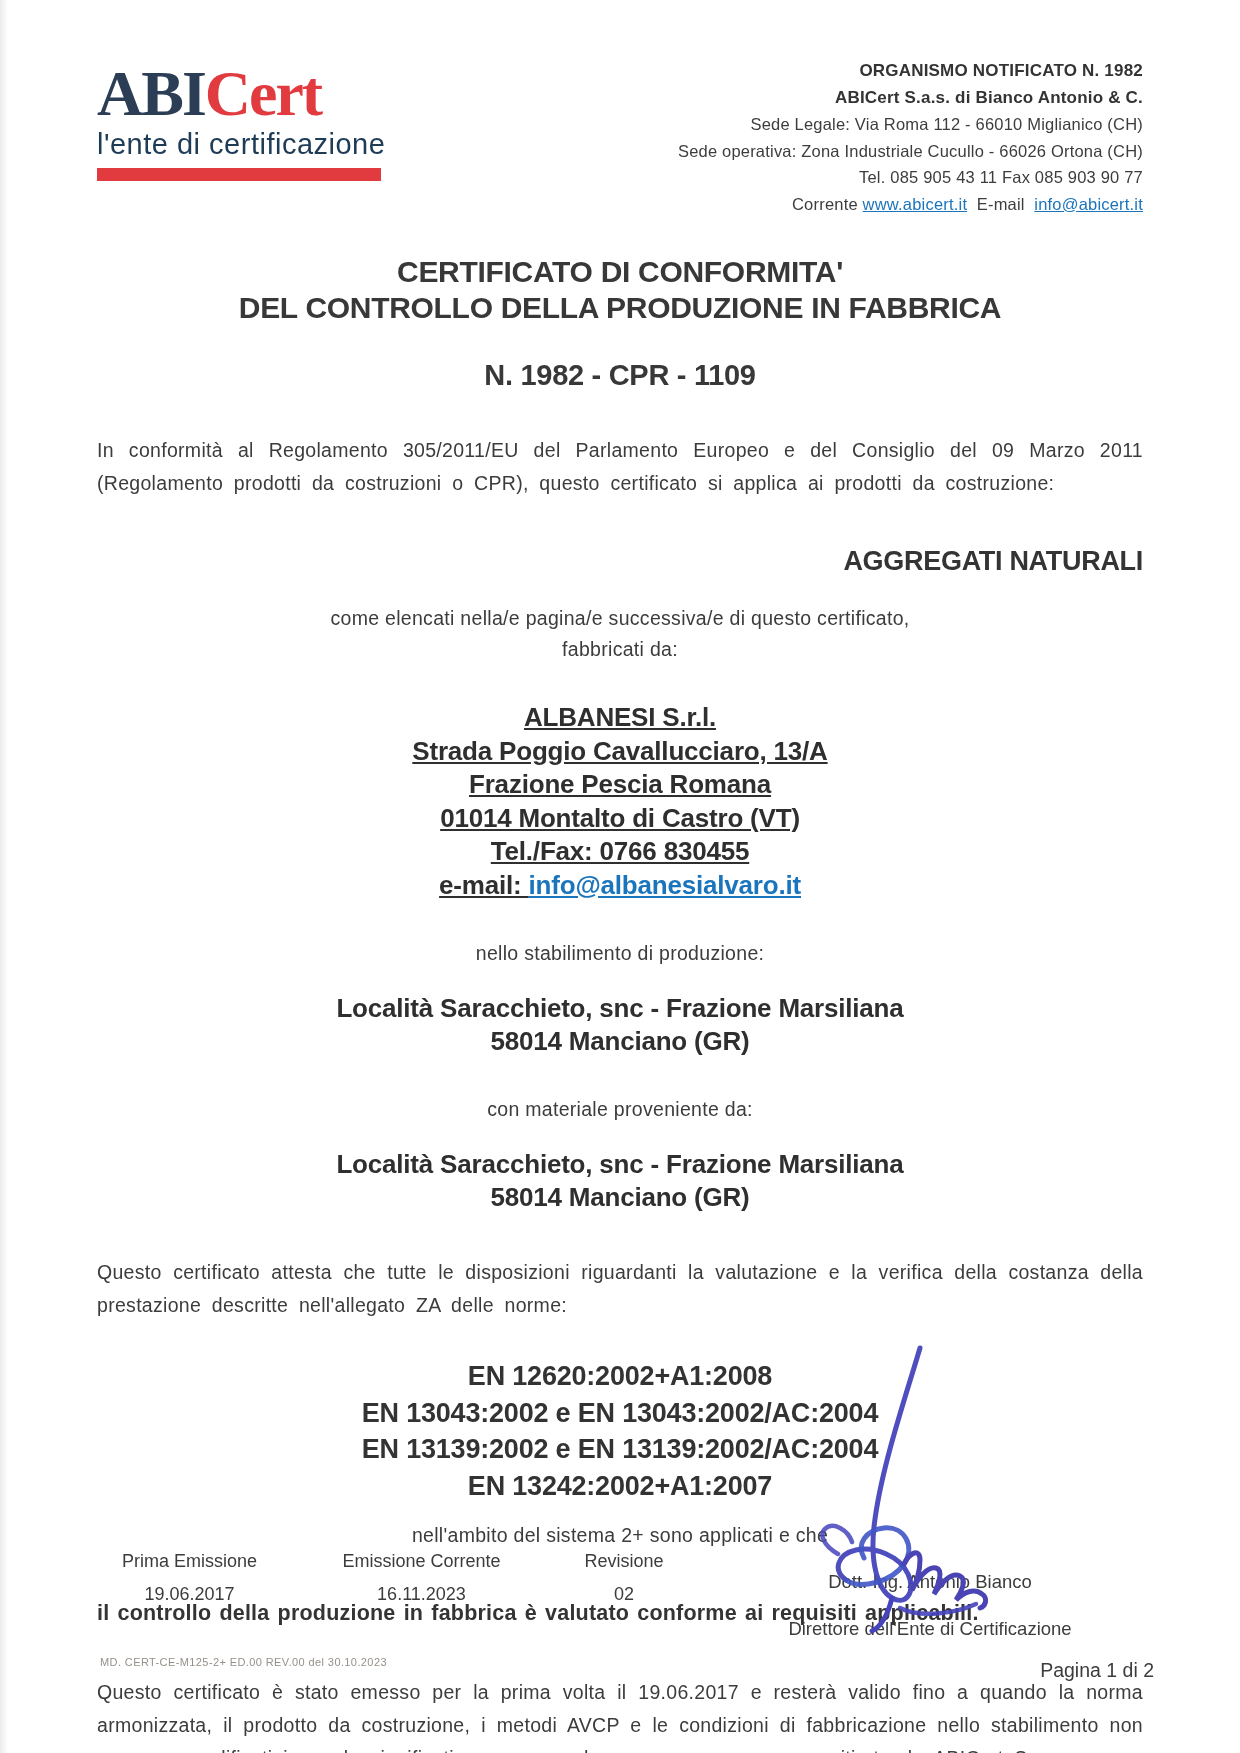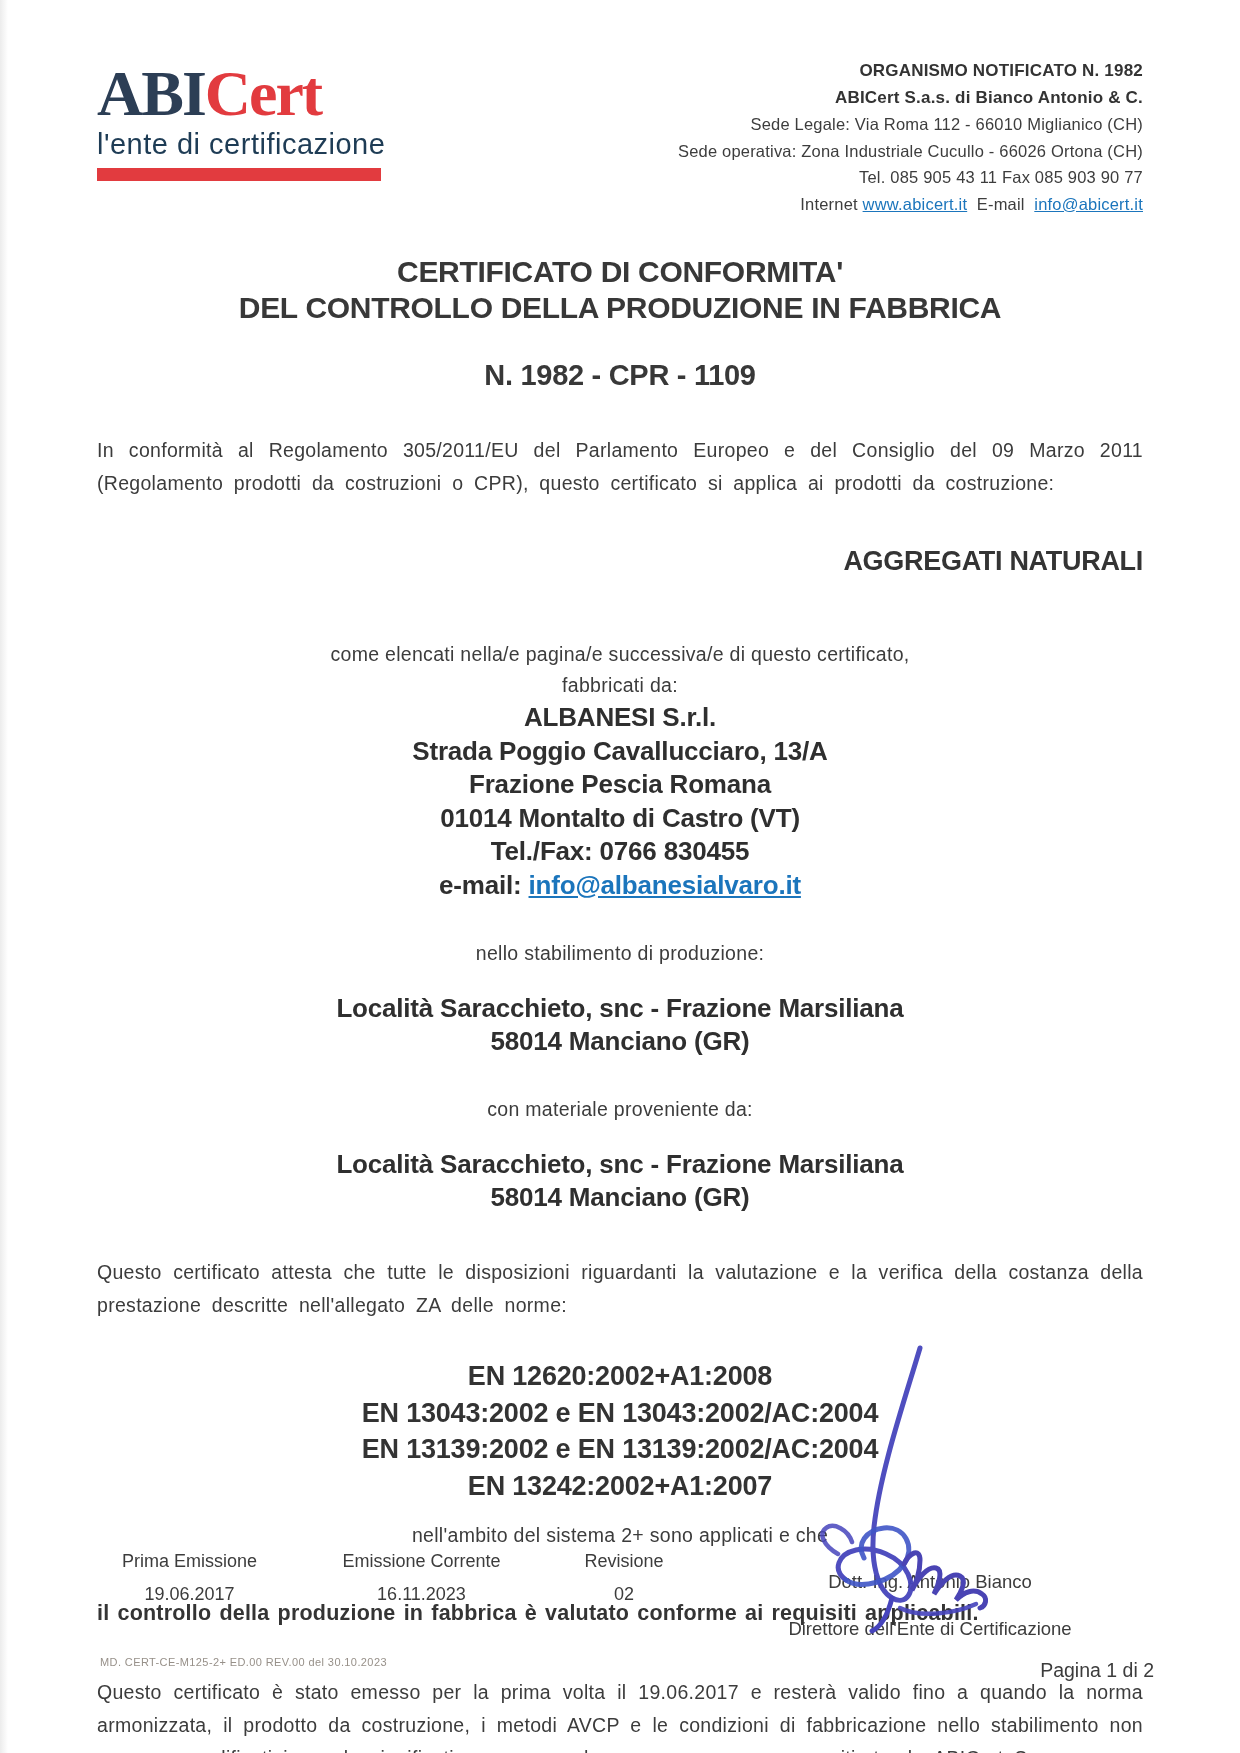--- a/index.html
+++ b/index.html
@@ -32,23 +32,23 @@
 
   
   .doc-title{margin-top:37px;text-align:center;font-weight:bold;color:#383838;
     font-size:30px;line-height:36px;letter-spacing:-.3px;}
   .cert-number{margin-top:33px;text-align:center;font-weight:bold;color:#383838;font-size:29px;letter-spacing:-.3px;}
 
   .geo{letter-spacing:.3px;}
   .para{margin-top:42px;font-size:19.5px;line-height:33px;text-align:justify;word-spacing:5px;color:#3c3c3c;}
 
   .product{margin-top:46px;text-align:right;font-weight:bold;font-size:27px;color:#343434;letter-spacing:-.3px;}
-  .listed{margin-top:62px;text-align:center;font-size:19.5px;line-height:31px;color:#3c3c3c;}
+  .listed{margin-top:26px;text-align:center;font-size:19.5px;line-height:31px;color:#3c3c3c;}
 
-  .addr{text-align:center;font-weight:bold;font-size:26px;line-height:33.5px;color:#2f2f2f;letter-spacing:-.2px;}
+  .addr{margin-top:36px;text-align:center;font-weight:bold;font-size:26px;line-height:33.5px;color:#2f2f2f;letter-spacing:-.2px;text-decoration:underline;}
   .addr a.lnk{font-weight:bold;}
 
   .small-intro{margin-top:40px;text-align:center;font-size:19.5px;color:#3c3c3c;}
   .loc{margin-top:27px;text-align:center;font-weight:bold;font-size:26px;line-height:33px;color:#2f2f2f;letter-spacing:-.2px;}
 
   .standards{margin-top:36px;text-align:center;font-weight:bold;font-size:27px;line-height:36.5px;color:#333;letter-spacing:-.2px;}
 
   .system-line{margin-top:20px;font-size:19.5px;color:#3c3c3c;text-align:center;}
   .conclusion{margin-top:54px;font-size:21.5px;font-weight:bold;color:#343434;text-align:left;letter-spacing:.2px;word-spacing:2px;}
 
@@ -82,21 +82,21 @@
         <div class="logo-tagline">l'ente di certificazione</div>
         <div class="logo-bar"></div>
       </div>
 
       <div class="contact">
         <div class="b">ORGANISMO NOTIFICATO N. 1982</div>
         <div class="b">ABICert S.a.s. di Bianco Antonio &amp; C.</div>
         <div>Sede Legale: Via Roma 112 - 66010 Miglianico (CH)</div>
         <div>Sede operativa: Zona Industriale Cucullo - 66026 Ortona (CH)</div>
         <div>Tel. 085 905 43 11 Fax 085 903 90 77</div>
-        <div><span>Internet </span><a class="lnk" href="#">www.abicert.it</a><span style="white-space:pre">  E-mail  </span><a class="lnk" href="#">info@abicert.it</a></div>
+        <div><span>Corrente </span><a class="lnk" href="#">www.abicert.it</a><span style="white-space:pre">  E-mail  </span><a class="lnk" href="#">info@abicert.it</a></div>
       </div>
     </div>
 
     <div class="doc-title">
       <div>CERTIFICATO DI CONFORMITA'</div>
       <div>DEL CONTROLLO DELLA PRODUZIONE IN FABBRICA</div>
     </div>
     <div class="cert-number">N. 1982 - CPR - 1109</div>
 
     <div class="para geo">In conformità al Regolamento 305/2011/EU del Parlamento Europeo e del Consiglio del 09 Marzo 2011 (Regolamento prodotti da costruzioni o CPR), questo certificato si applica ai prodotti da costruzione:</div>

